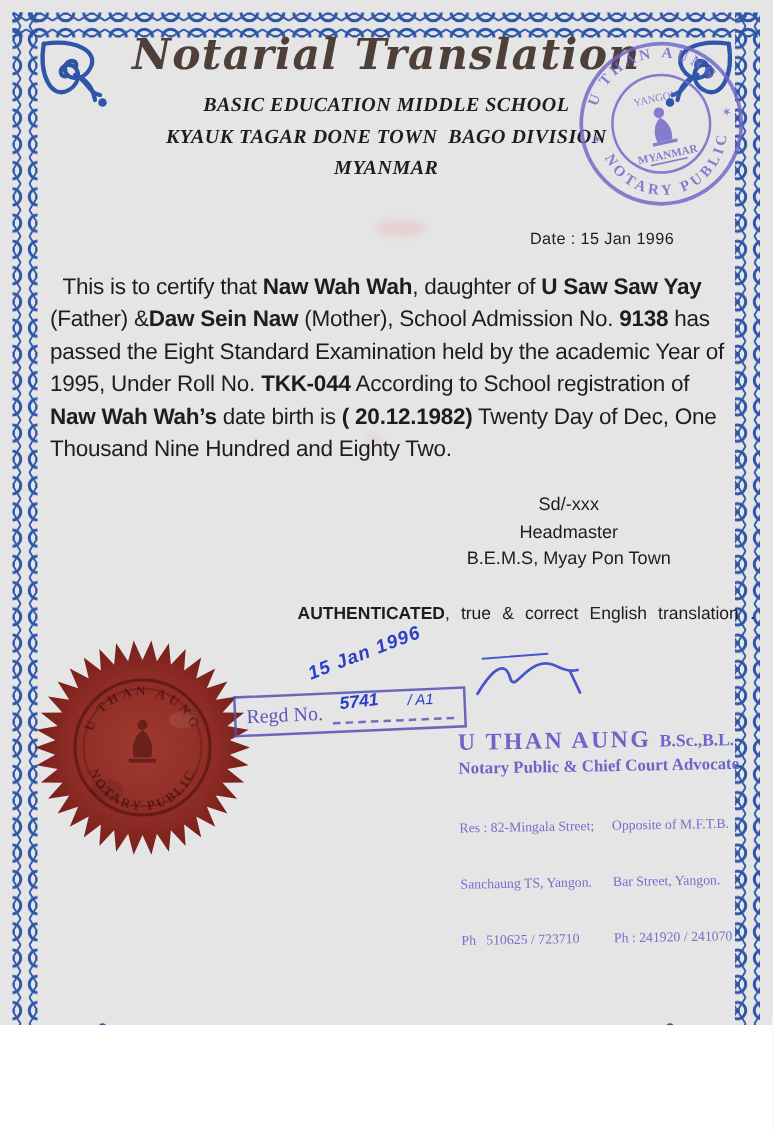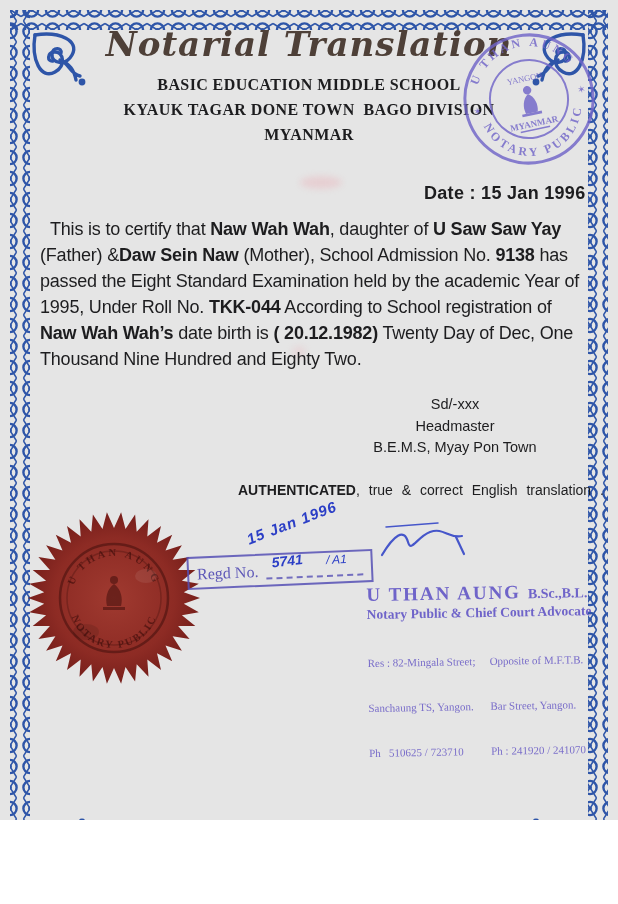--- a/index.html
+++ b/index.html
@@ -5,22 +5,22 @@
   html,body{margin:0;padding:0;background:#ffffff;}
   .page{position:relative;width:618px;height:820px;background:#e5e5e5;overflow:hidden;
         font-family:"Liberation Sans",sans-serif;color:#1d1d1f;}
   .abs{position:absolute;}
   .smudge{position:absolute;border-radius:50%;filter:blur(3px);}
 
   .title{left:0;right:0;top:24px;text-align:center;font-family:"DejaVu Serif",serif;
          font-style:italic;font-weight:700;font-size:34px;color:#4e4038;letter-spacing:1px;}
   .school{left:0;right:0;top:72px;text-align:center;font-family:"Liberation Serif",serif;
           font-weight:700;font-size:16px;line-height:25px;letter-spacing:.4px;}
-  .school div{white-space:pre-wrap;}
-  .dateline{left:424px;top:183px;font-size:18px;font-weight:700;letter-spacing:.3px;}
+  .school div{white-space:pre-wrap;font-style:italic;}
+  .dateline{left:424px;top:183px;font-size:13px;font-weight:400;letter-spacing:.3px;}
 
   .para{left:40px;top:216px;width:552px;font-size:18px;line-height:26px;
         text-indent:10px;letter-spacing:-0.2px;margin:0;}
   .para .b{font-weight:700;}
 
   .sig{left:330px;top:394px;width:250px;text-align:center;font-size:14.5px;line-height:21.5px;}
   .auth{left:238px;top:482px;font-size:14px;word-spacing:5px;}
   .auth .b{font-weight:700;}
 
   .hand-date{left:244px;top:514px;color:#2b3ec6;font-style:italic;font-weight:700;

